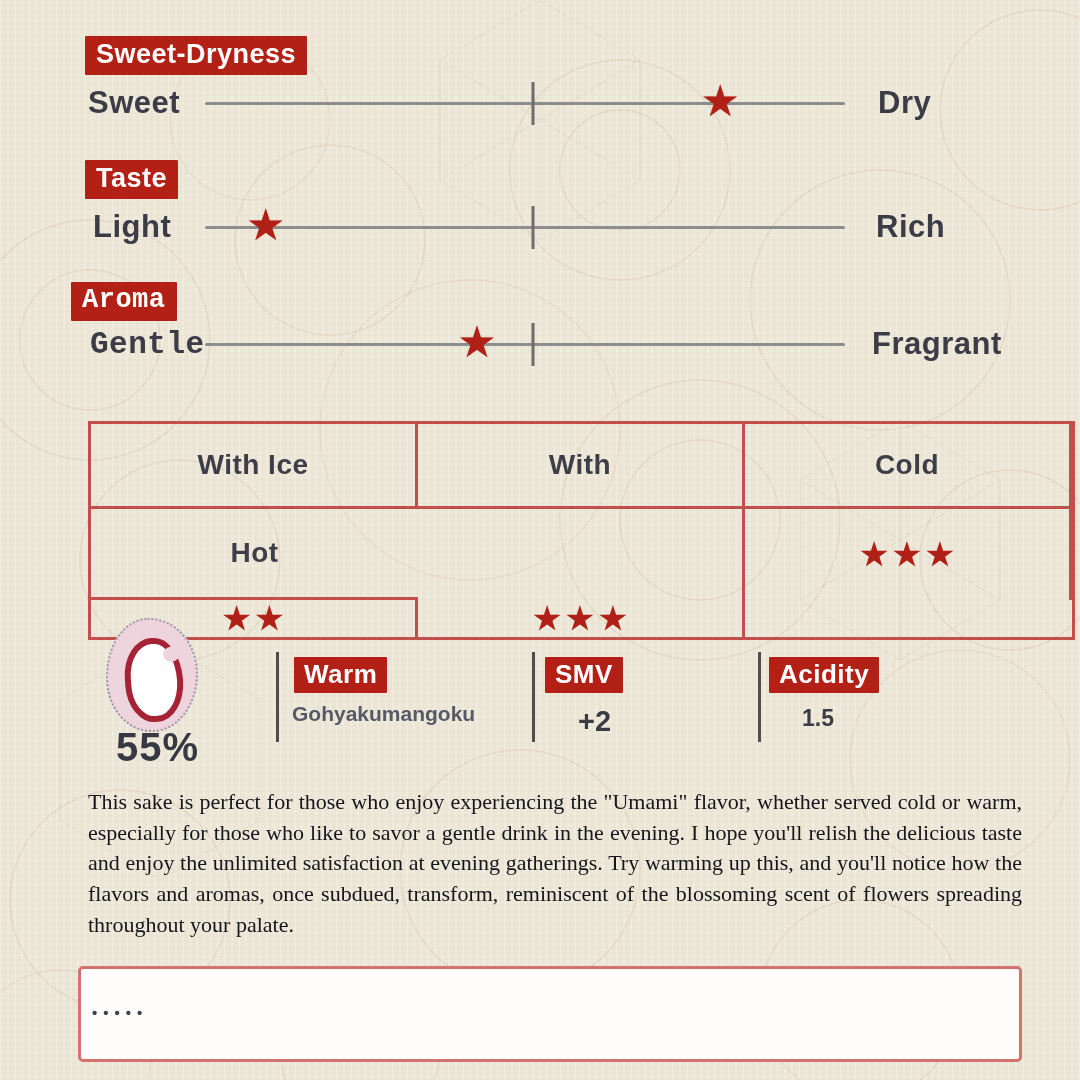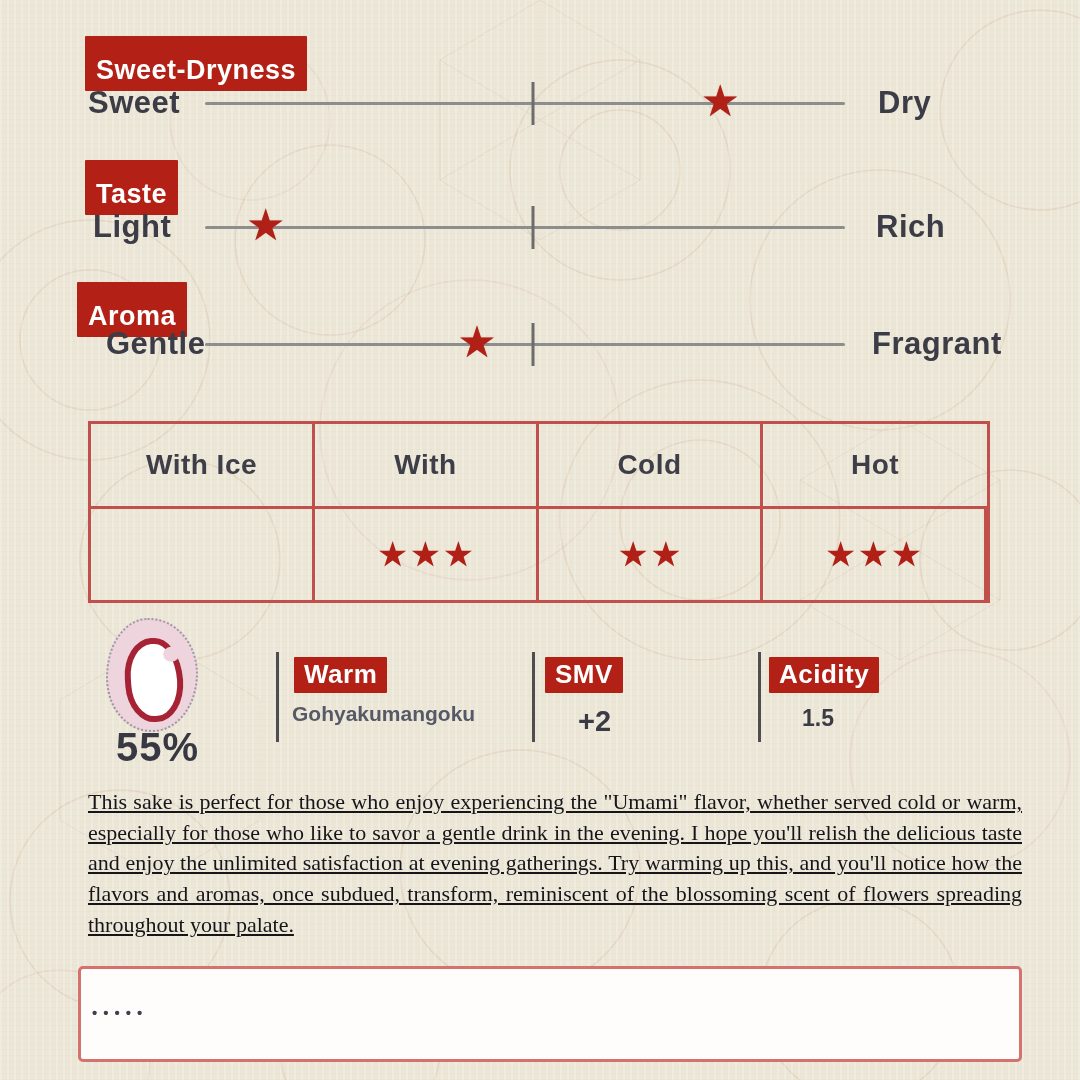--- a/index.html
+++ b/index.html
@@ -15,21 +15,21 @@
     background:
       repeating-linear-gradient(90deg, rgba(255,255,255,.20) 0 2px, rgba(0,0,0,0) 2px 7px),
       repeating-linear-gradient(0deg, rgba(186,166,132,.05) 0 1px, rgba(0,0,0,0) 1px 6px);
   }
   .bg-pattern{position:absolute;inset:0;pointer-events:none;}
 
   
   .tag{
     position:absolute;display:inline-block;
     background:#b32015;color:#fff;font-weight:bold;
-    font-size:27px;line-height:1.1;padding:20px 11px 5px;
+    font-size:27px;line-height:1.1;padding:4px 11px 5px;
     letter-spacing:.5px;border-radius:1px;
   }
   .tag.small{font-size:26px;padding:3px 10px 4px;}
 
   
   .scale-row{position:absolute;left:0;right:0;height:0;}
   .end-label{
     position:absolute;transform:translateY(-50%);
     font-size:31px;font-weight:bold;color:#3c3c46;letter-spacing:.5px;white-space:nowrap;
   }
@@ -42,22 +42,22 @@
     transform:translateX(-50%);background:#6c6c6c;
   }
   .scale-star{
     position:absolute;top:1px;transform:translate(-50%,-54%);
     font-size:44px;line-height:1;color:#b02016;
     text-shadow:0 0 1px rgba(160,30,20,.4);
   }
 
   
   .serve-table{
-    position:absolute;left:88px;top:421px;width:902px;
-    display:grid;grid-template-columns:repeat(4,1fr);grid-template-rows:85px 91px;
+    position:absolute;left:88px;top:421px;width:987px;
+    display:grid;grid-template-columns:repeat(3,1fr);grid-template-rows:85px 91px;
     border:3px solid #c0504b;box-sizing:border-box;
   }
   .serve-cell{
     border-right:3px solid #c0504b;
     display:flex;align-items:center;justify-content:center;box-sizing:border-box;
   }
   .serve-cell.last{border-right:none;}
   .serve-cell.head{
     border-bottom:3px solid #c0504b;
     font-size:28px;font-weight:bold;color:#3e3e48;letter-spacing:.5px;
@@ -91,21 +91,21 @@
     position:absolute;top:652px;height:90px;width:3px;background:#4e4e52;
   }
   .stat-value{
     position:absolute;font-weight:bold;color:#4c505c;white-space:nowrap;
   }
 
   
   .description{
     position:absolute;left:88px;top:765px;width:934px;
     font-family:"Liberation Serif",serif;font-size:22px;line-height:30.7px;
-    color:#15151a;text-align:justify;text-decoration:underline;
+    color:#15151a;text-align:justify;
   }
 
   
   .footer-box{
     position:absolute;left:78px;top:966px;width:944px;height:96px;
     background:#fffdfb;border:3px solid #d4736d;border-radius:5px;
     box-sizing:border-box;
   }
   .footer-dots{
     position:absolute;left:11px;top:50%;transform:translateY(-58%);
@@ -164,23 +164,23 @@
   <div class="tag" style="left:85px;top:160px;">Taste</div>
   <div class="scale-row" style="top:227px;">
     <span class="end-label" style="left:93px;">Light</span>
     <div class="scale-line">
       <div class="scale-tick"></div>
       <span class="scale-star" style="left: 9.5%;">★</span>
     </div>
     <span class="end-label" style="left:876px;">Rich</span>
   </div>
 
-  <div class="tag" style="left:77px;top:282px;">Aroma</div>
+  <div class="tag" style="left:71px;top:282px;font-family:Liberation Mono, monospace;">Aroma</div>
   <div class="scale-row" style="top:344px;">
-    <span class="end-label" style="left:106px;">Gentle</span>
+    <span class="end-label" style="left:90px;font-family:Liberation Mono, monospace;">Gentle</span>
     <div class="scale-line">
       <div class="scale-tick"></div>
       <span class="scale-star" style="left: 42.5%;">★</span>
     </div>
     <span class="end-label" style="left:872px;">Fragrant</span>
   </div>
 
   <div class="serve-table">
     <div class="serve-cell head">With Ice</div>
     <div class="serve-cell head">With</div>

